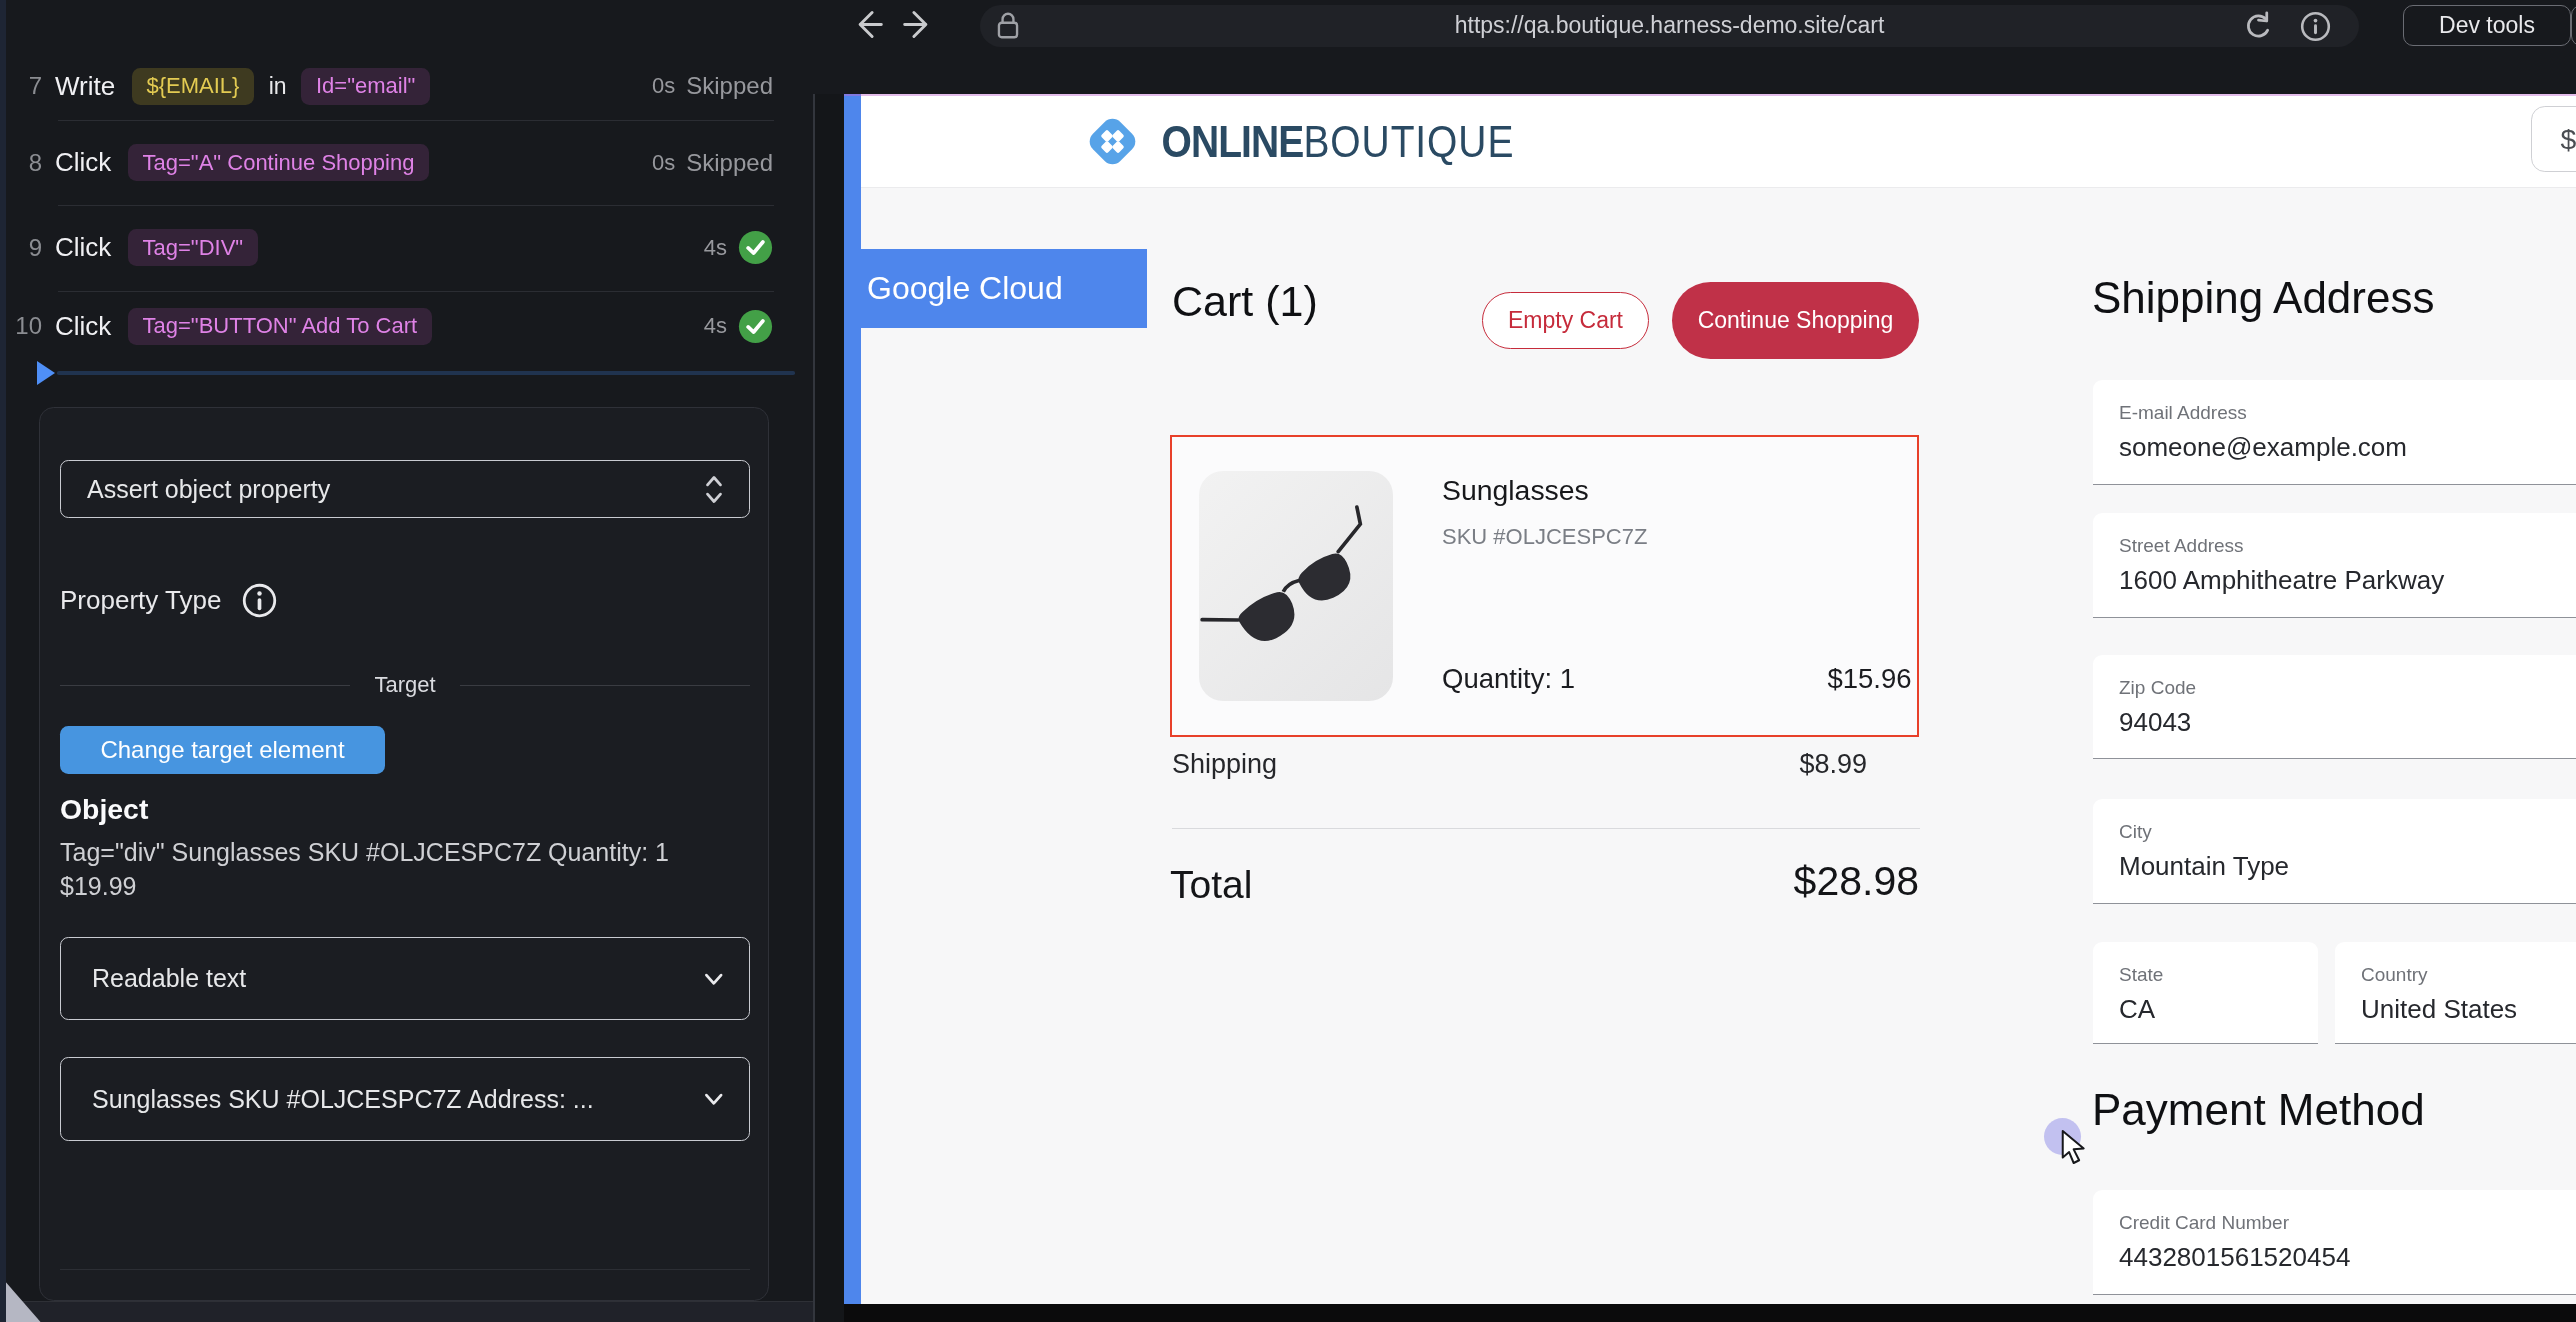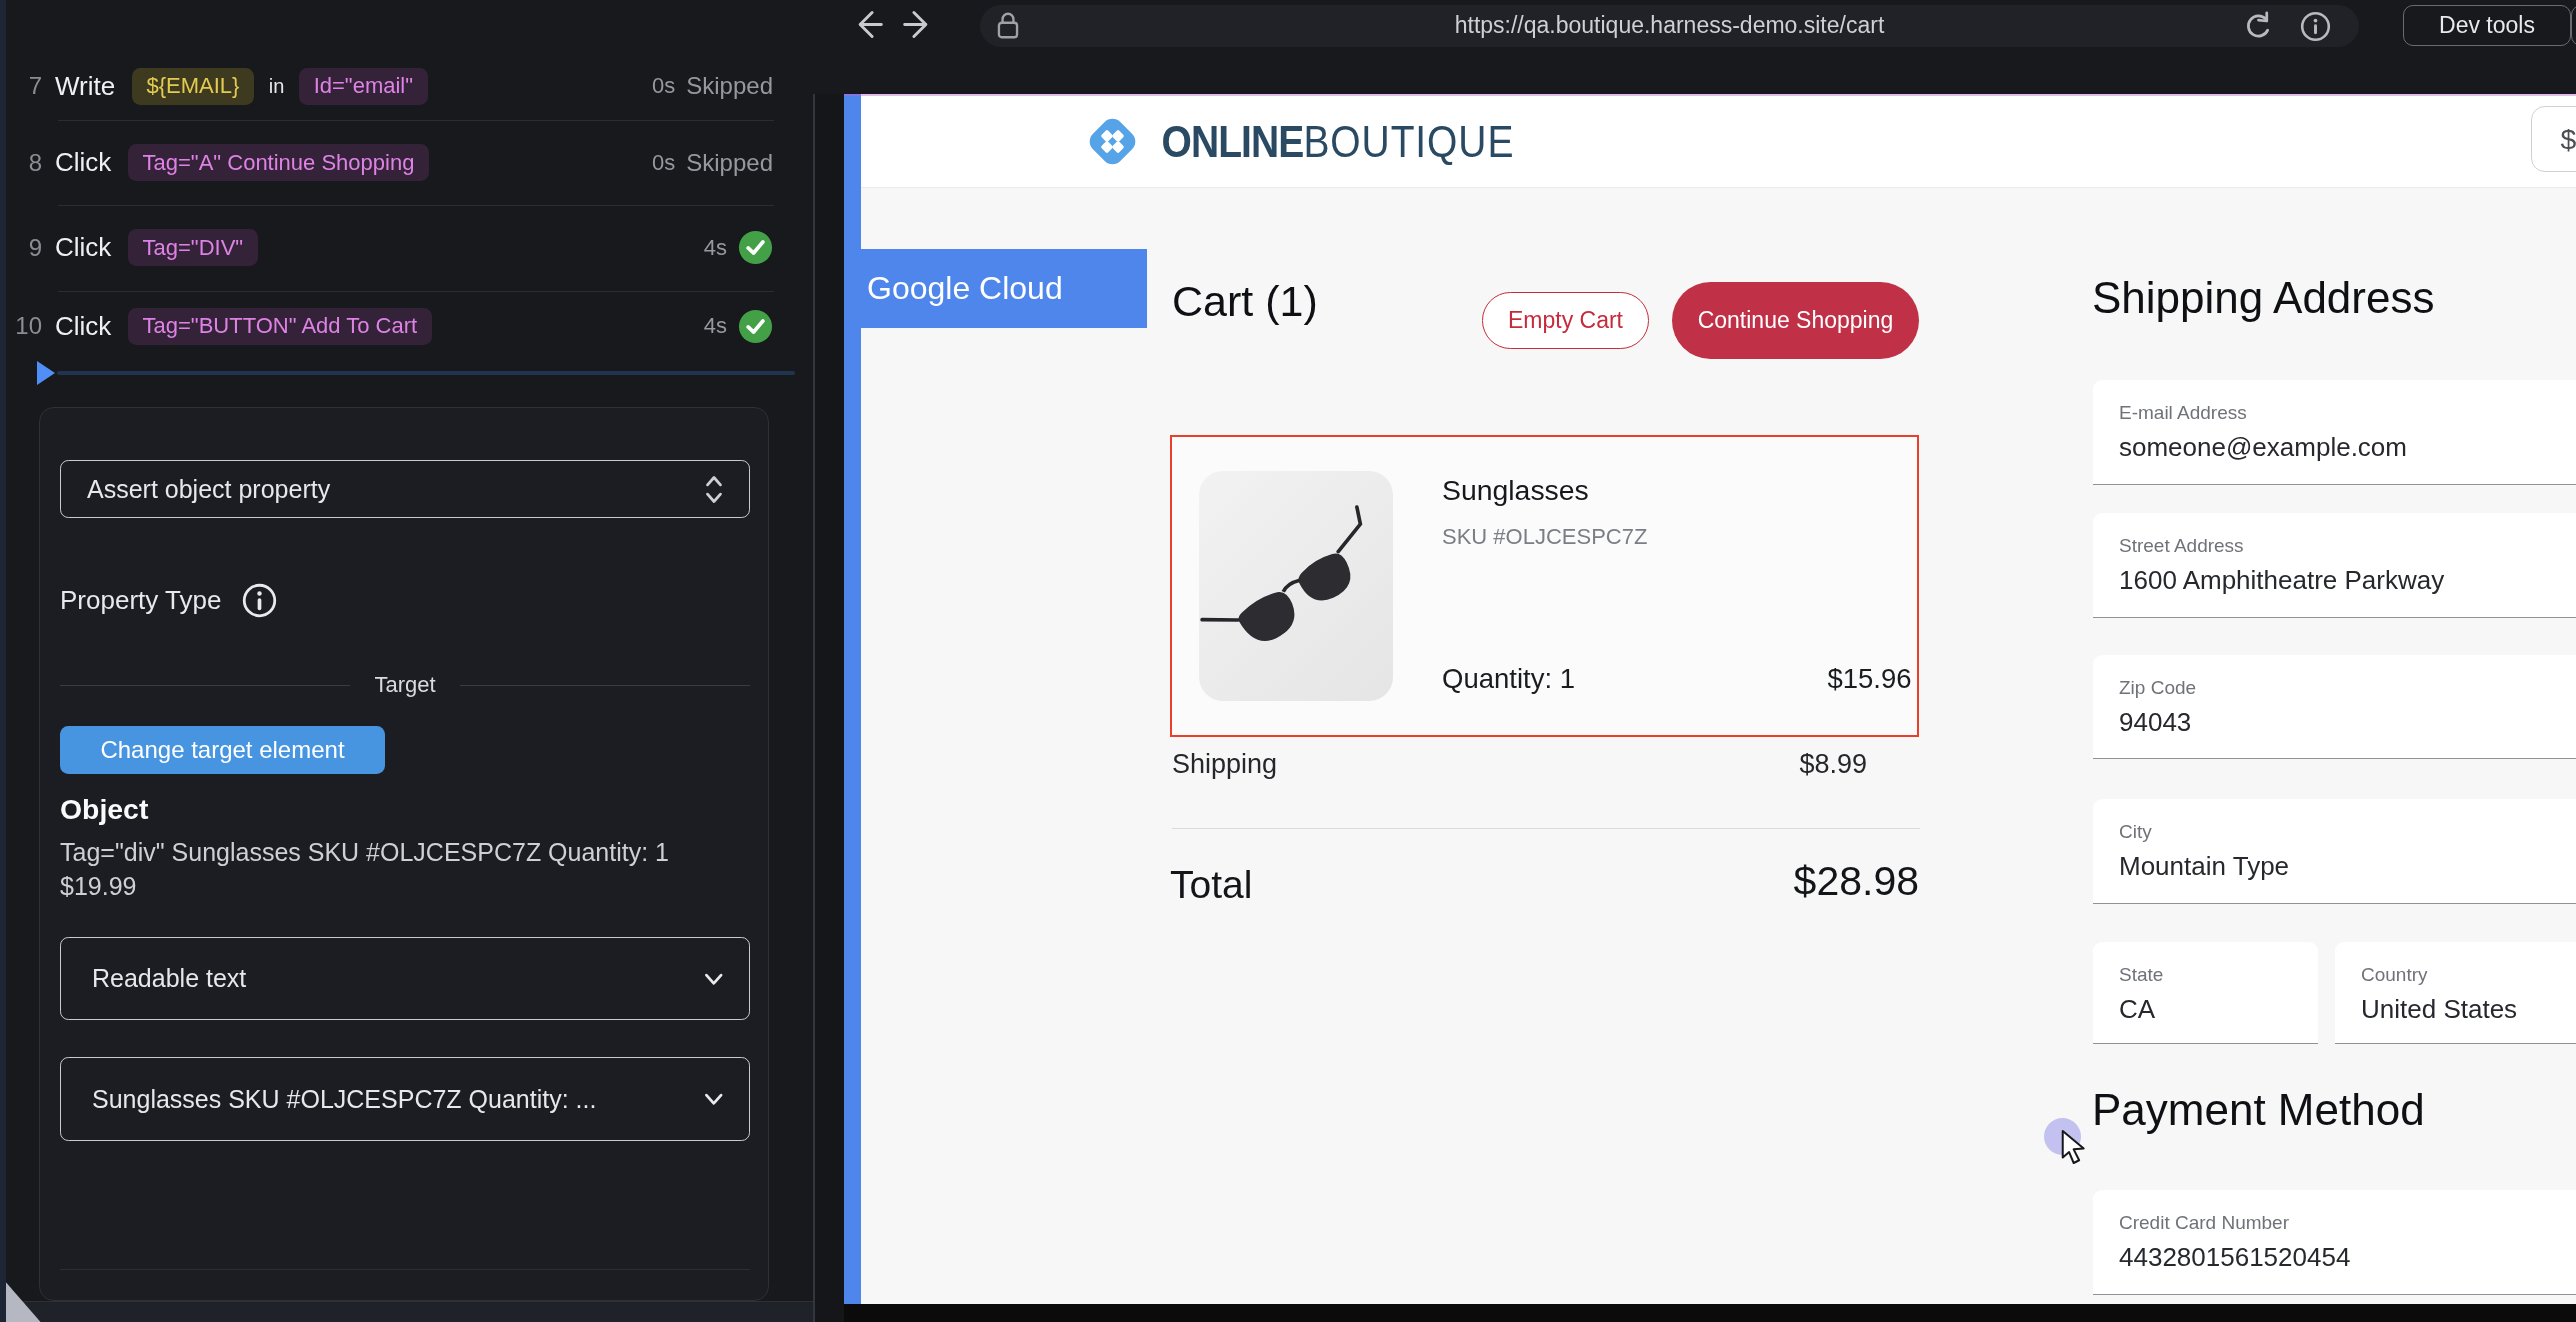--- a/index.html
+++ b/index.html
@@ -16,21 +16,21 @@
   .hicon { position:absolute; top:7.3px; width:37px; height:37px; }
   .dots-box { position:absolute; left:749px; top:5.5px; width:57px; height:42px; border:1.8px solid #3b3d44; border-radius:10px; display:flex; align-items:center; justify-content:center; flex-direction:column; gap:4.6px; }
   .dot { width:4.6px; height:4.6px; border-radius:50%; background:#d6d7da; }
 
   .step-row { position:absolute; left:0; width:813px; display:flex; align-items:center; }
   .step-num { color:#8b8d92; font-size:24px; width:42px; text-align:right; margin-right:13px; flex:none; }
   .step-action { color:#f0f0f3; font-size:26px; font-weight:500; margin-right:16.5px; }
   .badge { font-size:22px; border-radius:8.3px; padding:5.5px 14.7px; white-space:nowrap; }
   .badge-var { background:#3e3a20; color:#e3cb52; }
   .badge-sel { background:#342338; color:#df82e6; }
-  .step-conn { color:#e8e8ea; font-size:20px; margin:0 14.7px; }
+  .step-conn { color:#e8e8ea; font-size:23px; margin:0 14.7px; }
   .step-right { position:absolute; right:40px; display:flex; align-items:center; gap:11px; }
   .step-dur { color:#97989d; font-size:22px; }
   .step-status { color:#97989d; font-size:24px; }
   .check { width:35px; height:35px; }
   .step-divider { position:absolute; left:58px; width:716px; height:0.9px; background:#2b2d33; }
 
   #play-marker { position:absolute; left:37px; top:361px; width:0; height:0; border-left:18.3px solid #4f8ff7; border-top:12px solid transparent; border-bottom:12px solid transparent; }
   #progress-line { position:absolute; left:57px; top:371px; width:738px; height:3.7px; background:#20334f; border-radius:1.8px; }
 
   #editor-card { position:absolute; left:39px; top:407px; width:730px; height:894px; background:#1b1d22; border:0.9px solid #2f3138; border-radius:14.7px; }
@@ -198,21 +198,21 @@
       <div id="object-desc">Tag="div" Sunglasses SKU #OLJCESPC7Z Quantity: 1 $19.99</div>
 
       <div class="select sel-2">
         <span>Readable text</span>
         <svg class="sel-caret" width="27.5" height="27.5" viewBox="0 0 30 30">
           <path d="M7 11 L15 20 L23 11" fill="none" stroke="#e9e9ec" stroke-width="3" stroke-linecap="round" stroke-linejoin="round"></path>
         </svg>
       </div>
 
       <div class="select sel-3">
-        <span>Sunglasses SKU #OLJCESPC7Z Quantity: ...</span>
+        <span>Sunglasses SKU #OLJCESPC7Z Address: ...</span>
         <svg class="sel-caret" width="27.5" height="27.5" viewBox="0 0 30 30">
           <path d="M7 11 L15 20 L23 11" fill="none" stroke="#e9e9ec" stroke-width="3" stroke-linecap="round" stroke-linejoin="round"></path>
         </svg>
       </div>
 
       <div id="card-divider"></div>
     </div>
 
     <div id="panel-footer"></div>
     <svg id="corner-cursor" width="40" height="44" viewBox="0 0 44 48">

